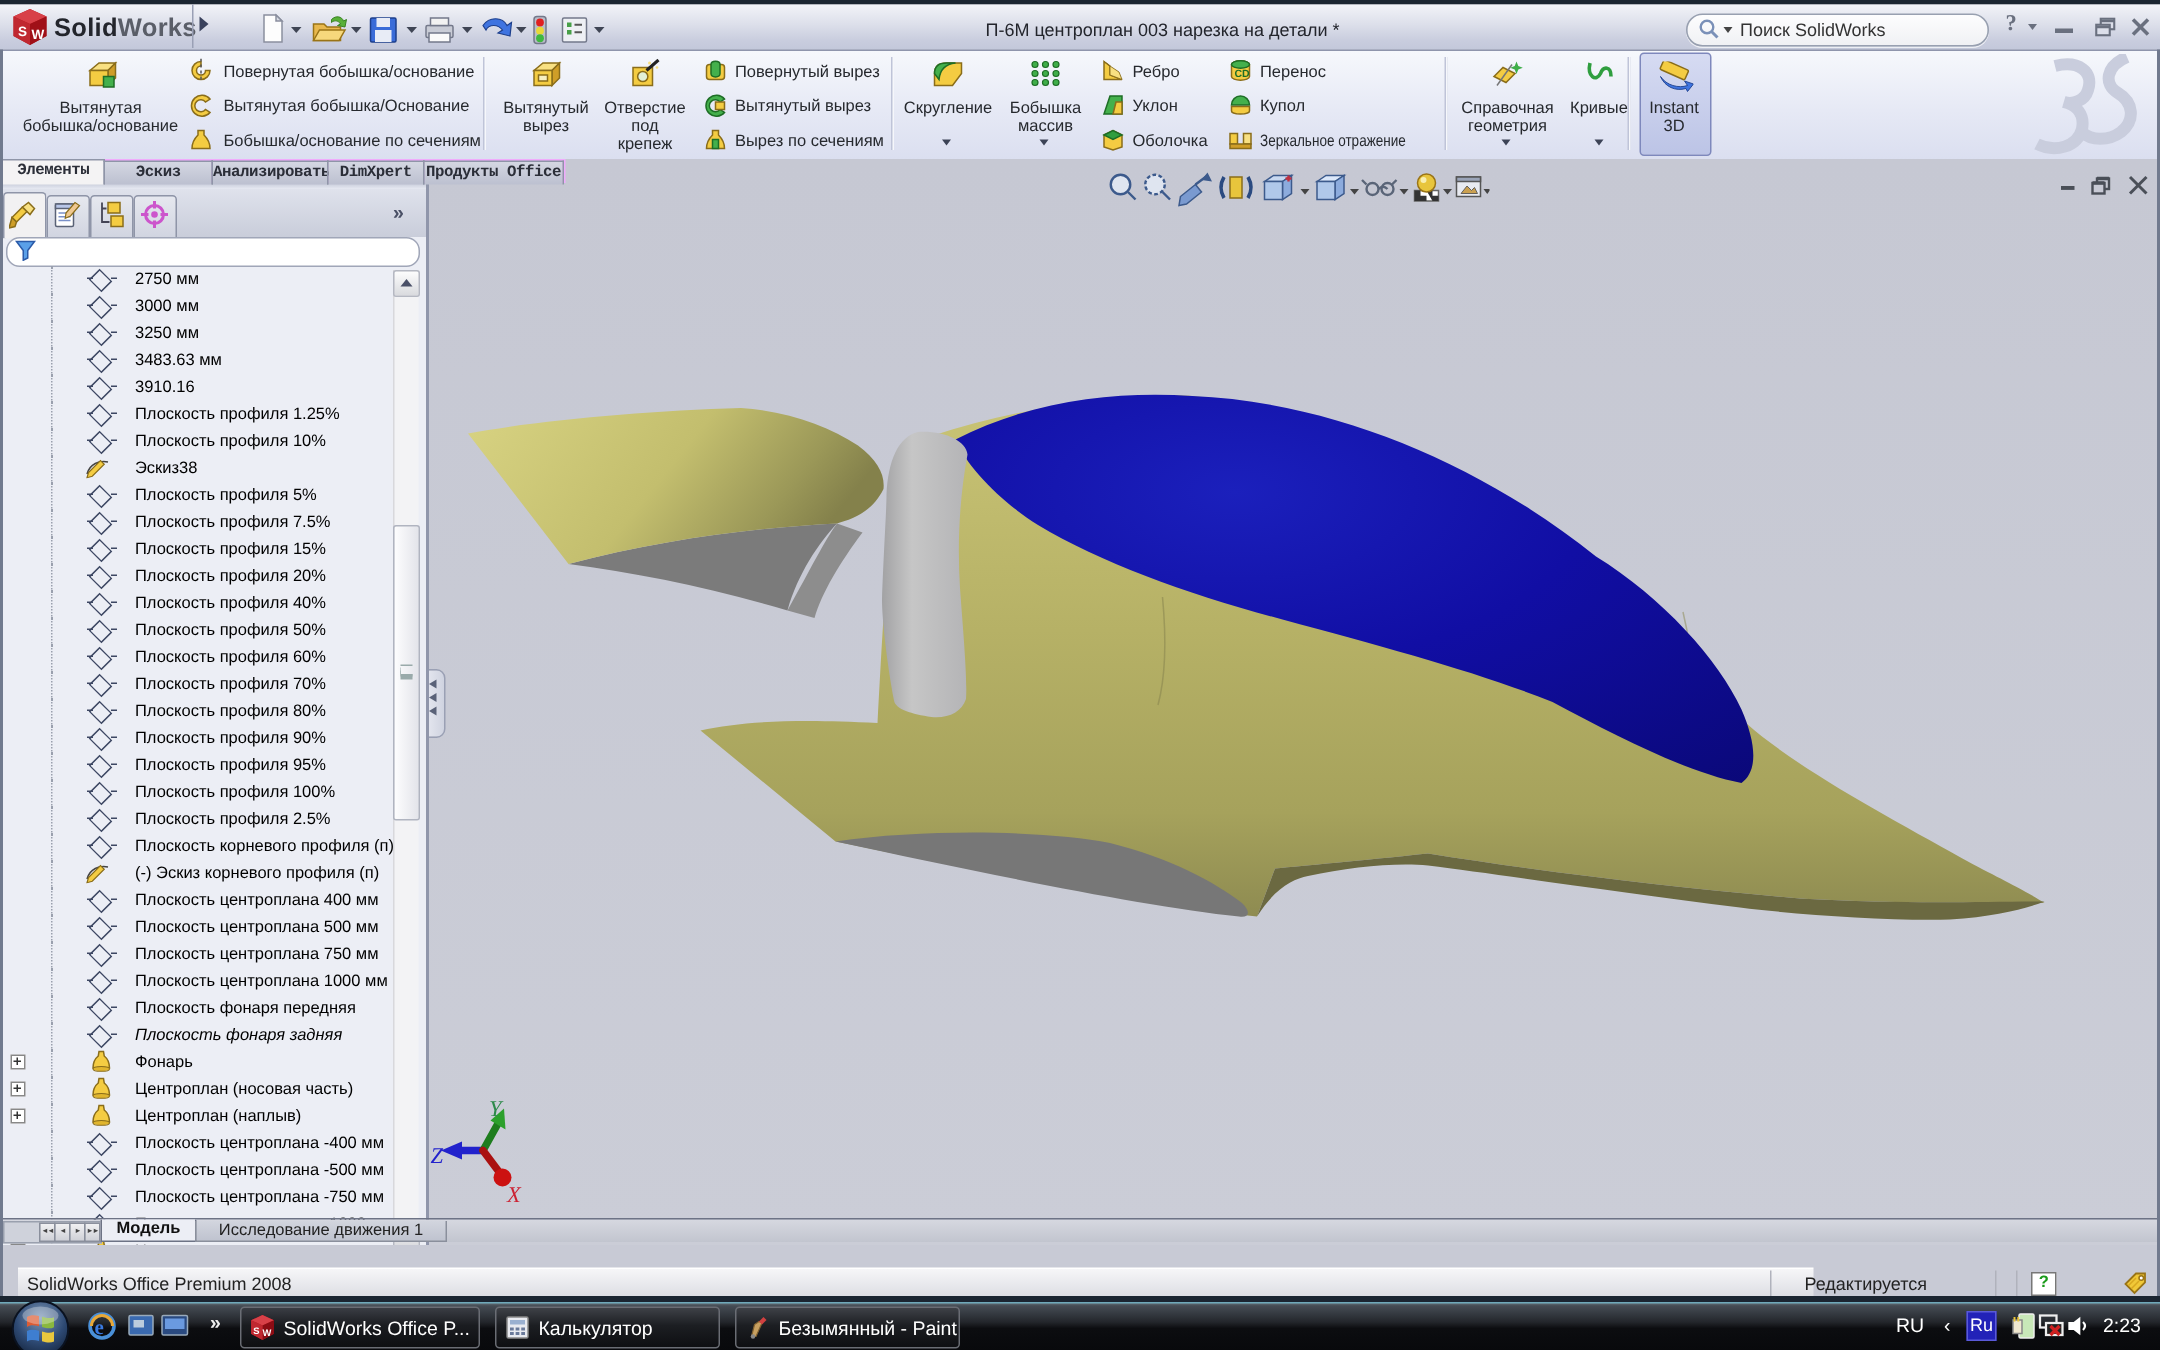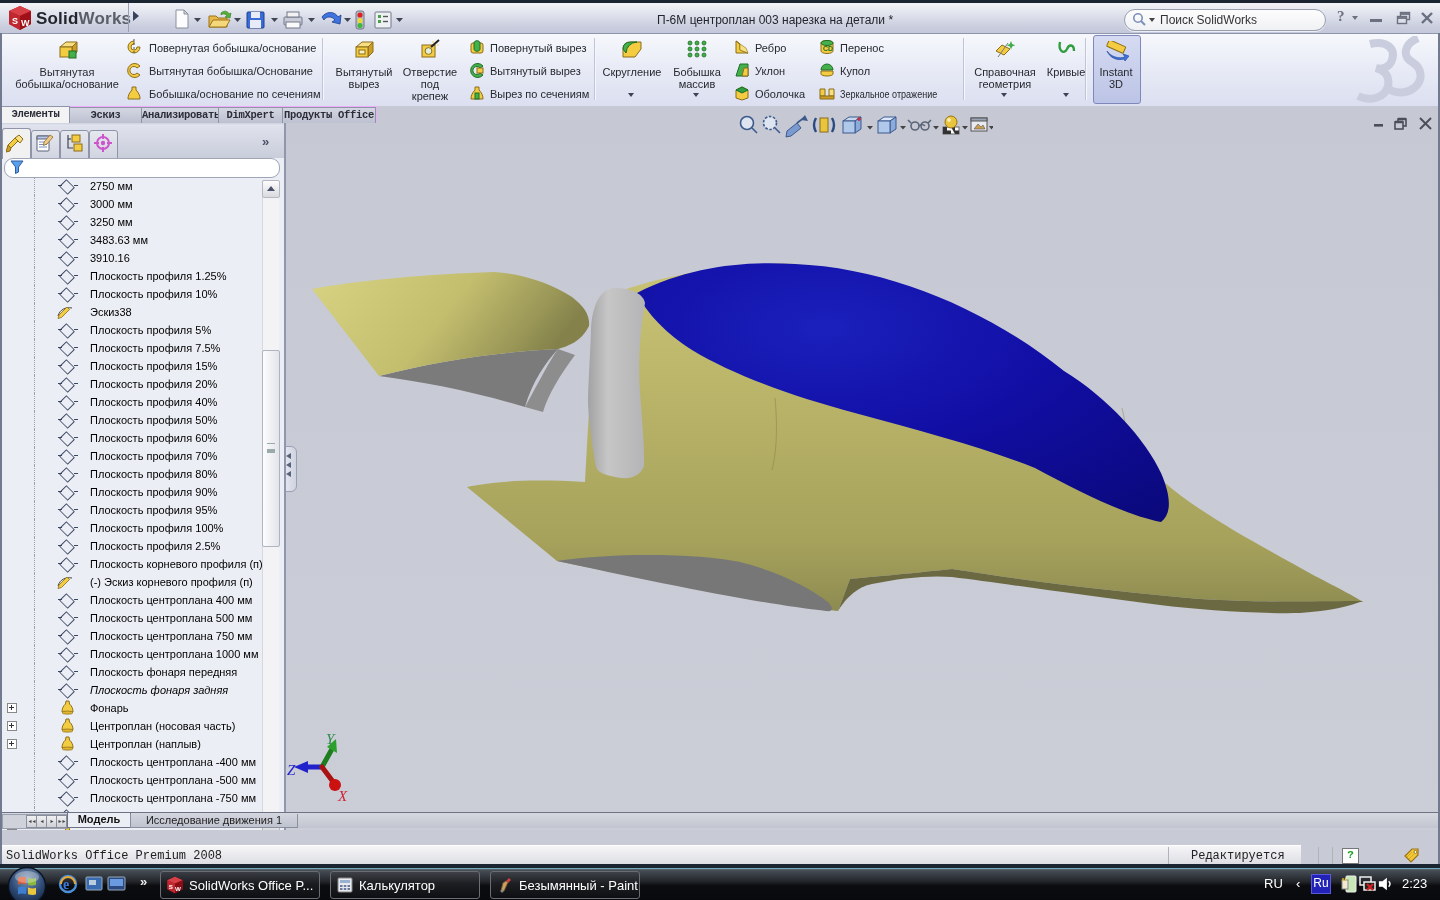--- a/index.html
+++ b/index.html
@@ -720,21 +720,21 @@
 <div class="ab" id="modeltabs" style="left:0;top:812px;width:1440px;height:15px;background:linear-gradient(#d6d8e0,#c2c5cf);border-top:1px solid #6d7385;font-size:11px;">
   <div class="ab" style="left:2px;top:1px;width:64px;height:13px;background:#cfd2db;border:1px solid #9aa0ae;"></div>
   <div class="ab" style="left:26px;top:2px;width:9px;height:11px;background:linear-gradient(#f0f0f2,#cfd1d7);border:1px solid #8a8f9c;font-size:5px;color:#444;text-align:center;line-height:11px;letter-spacing:-1px;">◄◄</div>
   <div class="ab" style="left:36px;top:2px;width:9px;height:11px;background:linear-gradient(#f0f0f2,#cfd1d7);border:1px solid #8a8f9c;font-size:5px;color:#444;text-align:center;line-height:11px;letter-spacing:-1px;">◄</div>
   <div class="ab" style="left:46px;top:2px;width:9px;height:11px;background:linear-gradient(#f0f0f2,#cfd1d7);border:1px solid #8a8f9c;font-size:5px;color:#444;text-align:center;line-height:11px;letter-spacing:-1px;">►</div>
   <div class="ab" style="left:56px;top:2px;width:9px;height:11px;background:linear-gradient(#f0f0f2,#cfd1d7);border:1px solid #8a8f9c;font-size:5px;color:#444;text-align:center;line-height:11px;letter-spacing:-1px;">►►</div>
   <div class="ab" style="left:67px;top:0px;width:62px;height:14px;background:#eceef5;border:1px solid #6d7385;border-top:none;font-weight:bold;text-align:center;line-height:13px;color:#111;">Модель</div>
   <div class="ab" style="left:130px;top:1px;width:166px;height:13px;background:linear-gradient(#d2d5de,#bfc3cf);border:1px solid #8a8f9c;border-top:none;text-align:center;line-height:12px;color:#222;">Исследование движения 1</div>
 </div>
 
-<div class="ab" id="statusbar" style="left:0;top:845px;width:1301px;height:19px;background:linear-gradient(#f6f6f8,#dcdde3);border-top:1px solid #fff;font-size:12px;color:#222;font-family:Liberation Mono, monospace;">
+<div class="ab" id="statusbar" style="left:12px;top:845px;width:1197px;height:19px;background:linear-gradient(#f6f6f8,#dcdde3);border-top:1px solid #fff;font-size:12px;color:#222;">
   <div class="ab" style="left:6px;top:3px;">SolidWorks Office Premium 2008</div>
   <div class="ab" style="left:1168px;top:1px;width:1px;height:17px;background:#b0b2bc;"></div>
   <div class="ab" style="left:1191px;top:3px;">Редактируется Деталь</div>
   <div class="ab" style="left:1318px;top:1px;width:1px;height:17px;background:#b0b2bc;"></div>
   <div class="ab" style="left:1332px;top:1px;width:1px;height:17px;background:#b0b2bc;"></div>
   <div class="ab" style="left:1342px;top:2px;width:15px;height:14px;background:#fff;border:1px solid #777;text-align:center;line-height:13px;font-size:11px;font-weight:bold;color:#1a9a1a;">?</div>
   <svg class="ab" style="left:1402px;top:1px" width="20" height="17" viewBox="0 0 20 17">
     <path d="M3,9 L10,2 h6 v6 l-7,7 z" fill="#f0c838" stroke="#9a7416" stroke-width="1.2"></path>
     <circle cx="13.5" cy="5" r="1.5" fill="#fff" stroke="#9a7416"></circle>
     <path d="M5,10 l5,-5 m-3,7 l5,-5" stroke="#d8a820" stroke-width="1"></path>

